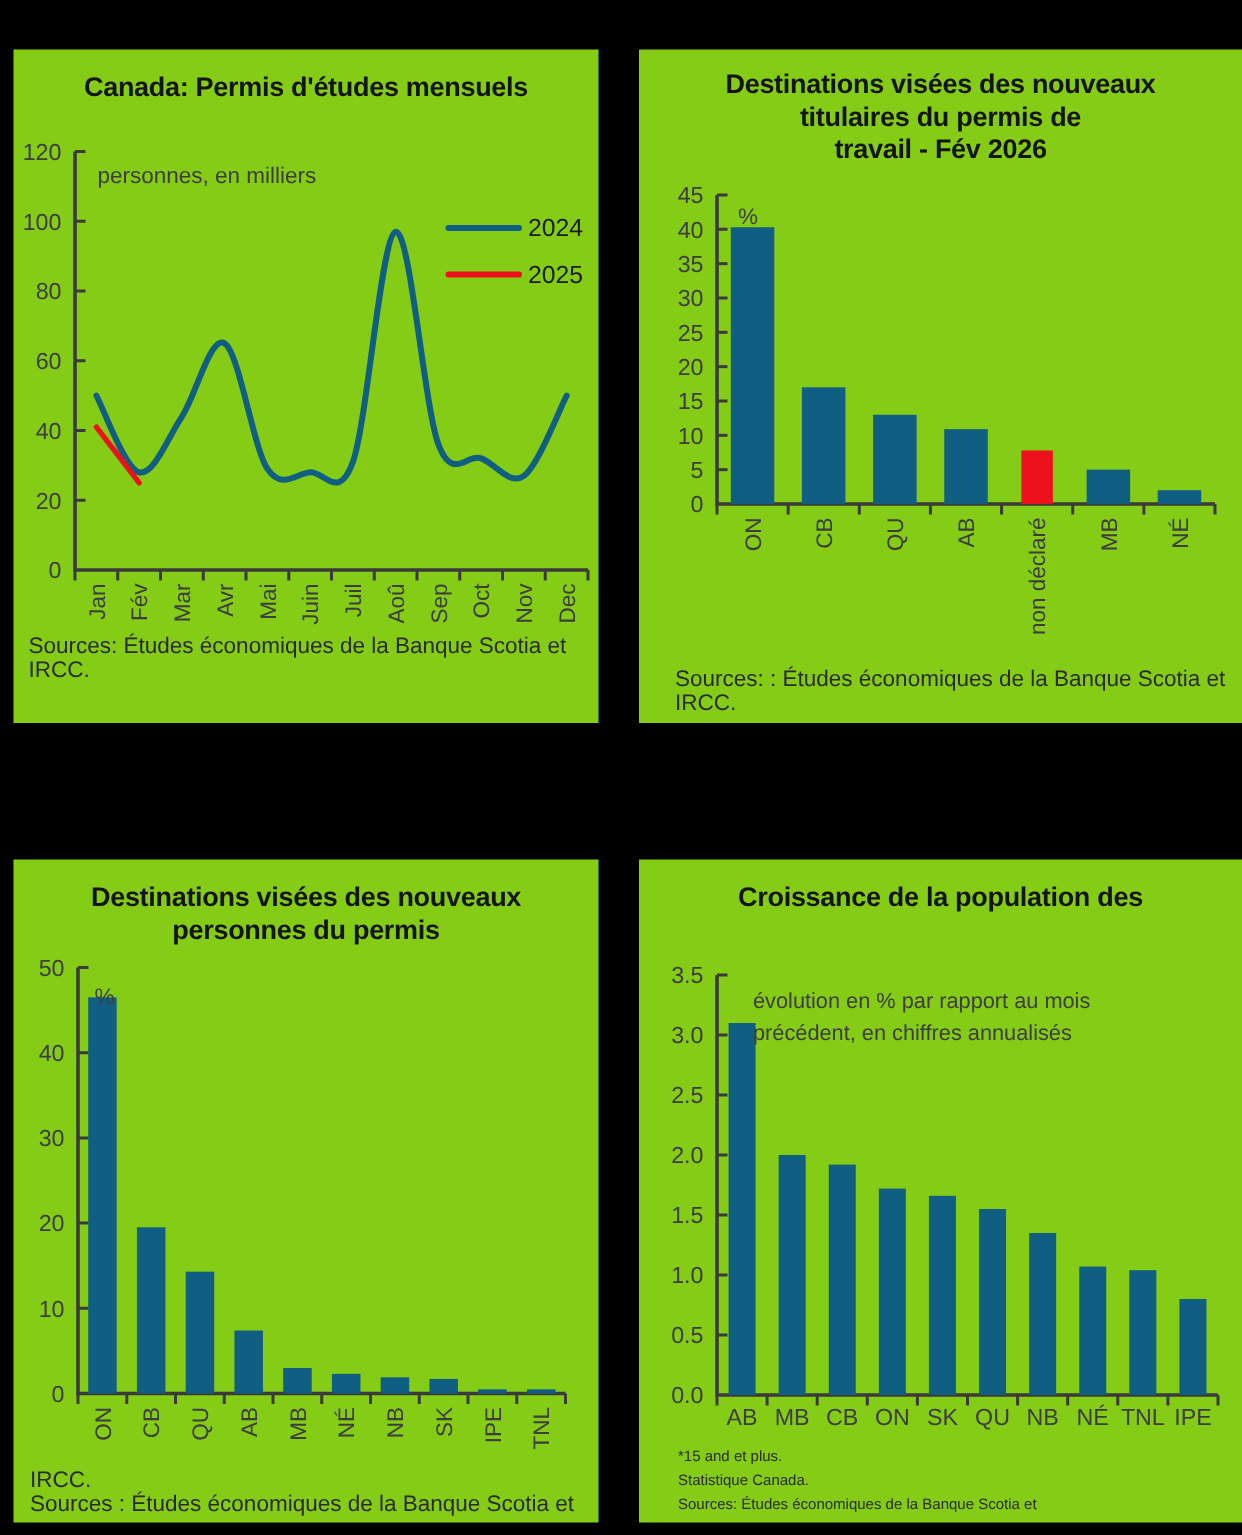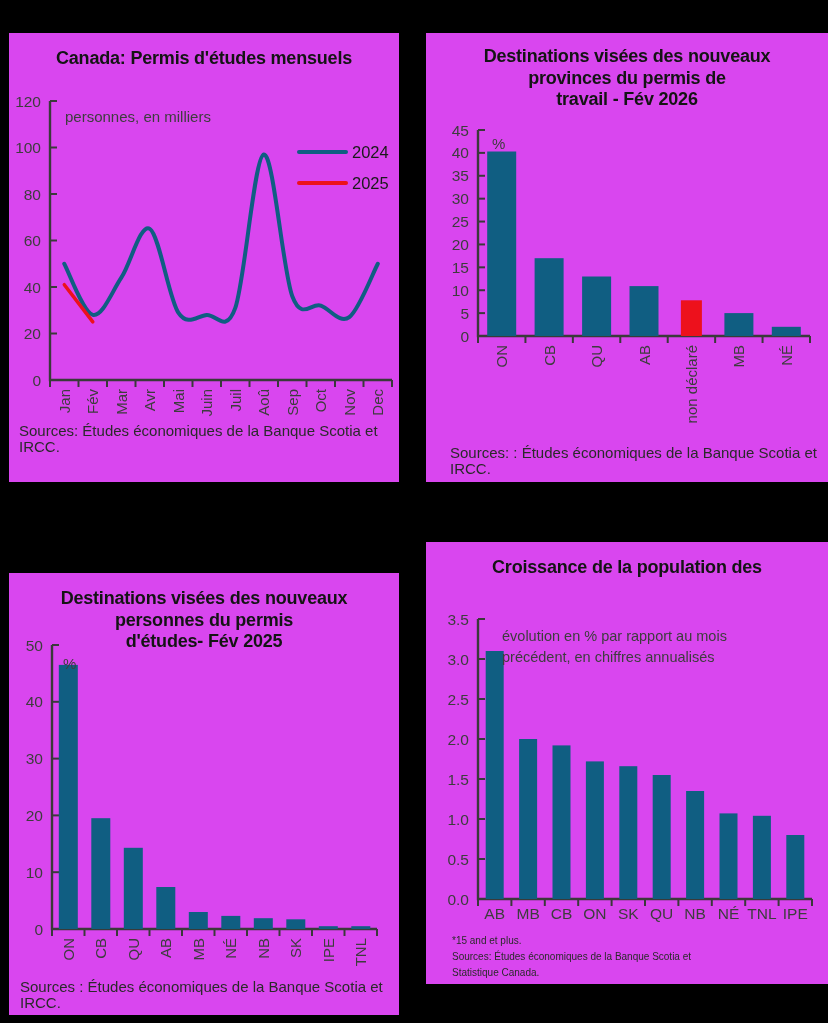--- a/index.html
+++ b/index.html
@@ -1,25 +1,25 @@
 <!DOCTYPE html>
 <html><head>
 <meta charset="utf-8">
 <style>
   html,body{margin:0;padding:0}
   body{
     width:828px;height:1023px;position:relative;overflow:hidden;
     background:#000;
     font-family:"Liberation Sans","DejaVu Sans",sans-serif;
   }
-  .panel{position:absolute;background:#d946ef}
+  .panel{position:absolute;background:#84cc16}
   .p0{left:9px;  top:33px;  width:390px;height:449px}
   .p1{left:426px;top:33px;  width:402px;height:449px}
   .p2{left:9px;  top:573px; width:390px;height:442px}
-  .p3{left:426px;top:542px; width:402px;height:442px}
+  .p3{left:426px;top:573px; width:402px;height:442px}
 
   .chart-title{position:absolute;left:0;right:0;margin:0;text-align:center;
     font-size:18px;font-weight:700;color:#141414;line-height:21.5px;letter-spacing:-0.2px}
   .p0 .chart-title{top:15px}
   .p1 .chart-title{top:13px}
   .p2 .chart-title{top:15px}
   .p3 .chart-title{top:15px}
   .tl{display:block}
 
   svg.plot{position:absolute;left:0;display:block}
@@ -91,21 +91,21 @@
       <text transform="translate(374.3,318) rotate(-90)" text-anchor="end" font-size="15" fill="#3d3d3d">Dec</text>
     </svg>
   <p class="source">
     <span class="src-line">Sources: Études économiques de la Banque Scotia et IRCC.</span>
   </p>
 </section>
 
 <section class="panel p1">
   <h2 class="chart-title">
     <span class="tl">Destinations visées des nouveaux</span>
-    <span class="tl">provinces du permis de</span>
+    <span class="tl">titulaires du permis de</span>
     <span class="tl">travail - Fév 2026</span>
   </h2>
   <svg class="plot" width="402" height="350" viewBox="0 0 402 350">
       <path d="M52,19 L52,225 L384,225" fill="none" stroke="#3a3a3a" stroke-width="2.4"></path>
       <text x="43" y="230.5" text-anchor="end" font-size="15.5" fill="#3d3d3d">0</text>
       <line x1="52" y1="202.11111111111111" x2="59" y2="202.11111111111111" stroke="#3a3a3a" stroke-width="2"></line>
       <text x="43" y="207.61111111111111" text-anchor="end" font-size="15.5" fill="#3d3d3d">5</text>
       <line x1="52" y1="179.22222222222223" x2="59" y2="179.22222222222223" stroke="#3a3a3a" stroke-width="2"></line>
       <text x="43" y="184.72222222222223" text-anchor="end" font-size="15.5" fill="#3d3d3d">10</text>
       <line x1="52" y1="156.33333333333331" x2="59" y2="156.33333333333331" stroke="#3a3a3a" stroke-width="2"></line>
@@ -148,21 +148,20 @@
     </svg>
   <p class="source">
     <span class="src-line">Sources: : Études économiques de la Banque Scotia et IRCC.</span>
   </p>
 </section>
 
 <section class="panel p2">
   <h2 class="chart-title">
     <span class="tl">Destinations visées des nouveaux</span>
     <span class="tl">personnes du permis</span>
-    <span class="tl">d'études- Fév 2025</span>
   </h2>
   <svg class="plot" width="390" height="350" viewBox="0 0 390 350">
       <path d="M43,14 L43,298 L368,298" fill="none" stroke="#3a3a3a" stroke-width="2.4"></path>
       <text x="34" y="303.5" text-anchor="end" font-size="15.5" fill="#3d3d3d">0</text>
       <line x1="43" y1="241.2" x2="50" y2="241.2" stroke="#3a3a3a" stroke-width="2"></line>
       <text x="34" y="246.7" text-anchor="end" font-size="15.5" fill="#3d3d3d">10</text>
       <line x1="43" y1="184.4" x2="50" y2="184.4" stroke="#3a3a3a" stroke-width="2"></line>
       <text x="34" y="189.9" text-anchor="end" font-size="15.5" fill="#3d3d3d">20</text>
       <line x1="43" y1="127.6" x2="50" y2="127.6" stroke="#3a3a3a" stroke-width="2"></line>
       <text x="34" y="133.1" text-anchor="end" font-size="15.5" fill="#3d3d3d">30</text>
@@ -197,22 +196,22 @@
       <text transform="translate(129.8,307) rotate(-90)" text-anchor="end" font-size="15" fill="#3d3d3d">QU</text>
       <text transform="translate(162.3,307) rotate(-90)" text-anchor="end" font-size="15" fill="#3d3d3d">AB</text>
       <text transform="translate(194.8,307) rotate(-90)" text-anchor="end" font-size="15" fill="#3d3d3d">MB</text>
       <text transform="translate(227.3,307) rotate(-90)" text-anchor="end" font-size="15" fill="#3d3d3d">NÉ</text>
       <text transform="translate(259.8,307) rotate(-90)" text-anchor="end" font-size="15" fill="#3d3d3d">NB</text>
       <text transform="translate(292.3,307) rotate(-90)" text-anchor="end" font-size="15" fill="#3d3d3d">SK</text>
       <text transform="translate(324.8,307) rotate(-90)" text-anchor="end" font-size="15" fill="#3d3d3d">IPE</text>
       <text transform="translate(357.3,307) rotate(-90)" text-anchor="end" font-size="15" fill="#3d3d3d">TNL</text>
     </svg>
   <p class="source">
+    <span class="src-line">IRCC.</span>
     <span class="src-line">Sources : Études économiques de la Banque Scotia et</span>
-    <span class="src-line">IRCC.</span>
   </p>
 </section>
 
 <section class="panel p3">
   <h2 class="chart-title">
     <span class="tl">Croissance de la population des</span>
   </h2>
   <svg class="plot" width="402" height="350" viewBox="0 0 402 350">
       <path d="M52,19 L52,299 L386,299" fill="none" stroke="#3a3a3a" stroke-width="2.4"></path>
       <text x="43" y="304.5" text-anchor="end" font-size="15.5" fill="#3d3d3d">0.0</text>
@@ -259,16 +258,16 @@
       <text x="168.9" y="319" text-anchor="middle" font-size="15.5" fill="#3d3d3d">ON</text>
       <text x="202.3" y="319" text-anchor="middle" font-size="15.5" fill="#3d3d3d">SK</text>
       <text x="235.7" y="319" text-anchor="middle" font-size="15.5" fill="#3d3d3d">QU</text>
       <text x="269.1" y="319" text-anchor="middle" font-size="15.5" fill="#3d3d3d">NB</text>
       <text x="302.5" y="319" text-anchor="middle" font-size="15.5" fill="#3d3d3d">NÉ</text>
       <text x="335.9" y="319" text-anchor="middle" font-size="15.5" fill="#3d3d3d">TNL</text>
       <text x="369.3" y="319" text-anchor="middle" font-size="15.5" fill="#3d3d3d">IPE</text>
     </svg>
   <p class="footer">
     <span class="fn-line">*15 and et plus.</span>
+    <span class="src-line">Statistique Canada.</span>
     <span class="src-line">Sources: Études économiques de la Banque Scotia et</span>
-    <span class="src-line">Statistique Canada.</span>
   </p>
 </section>
 
 </body></html>

